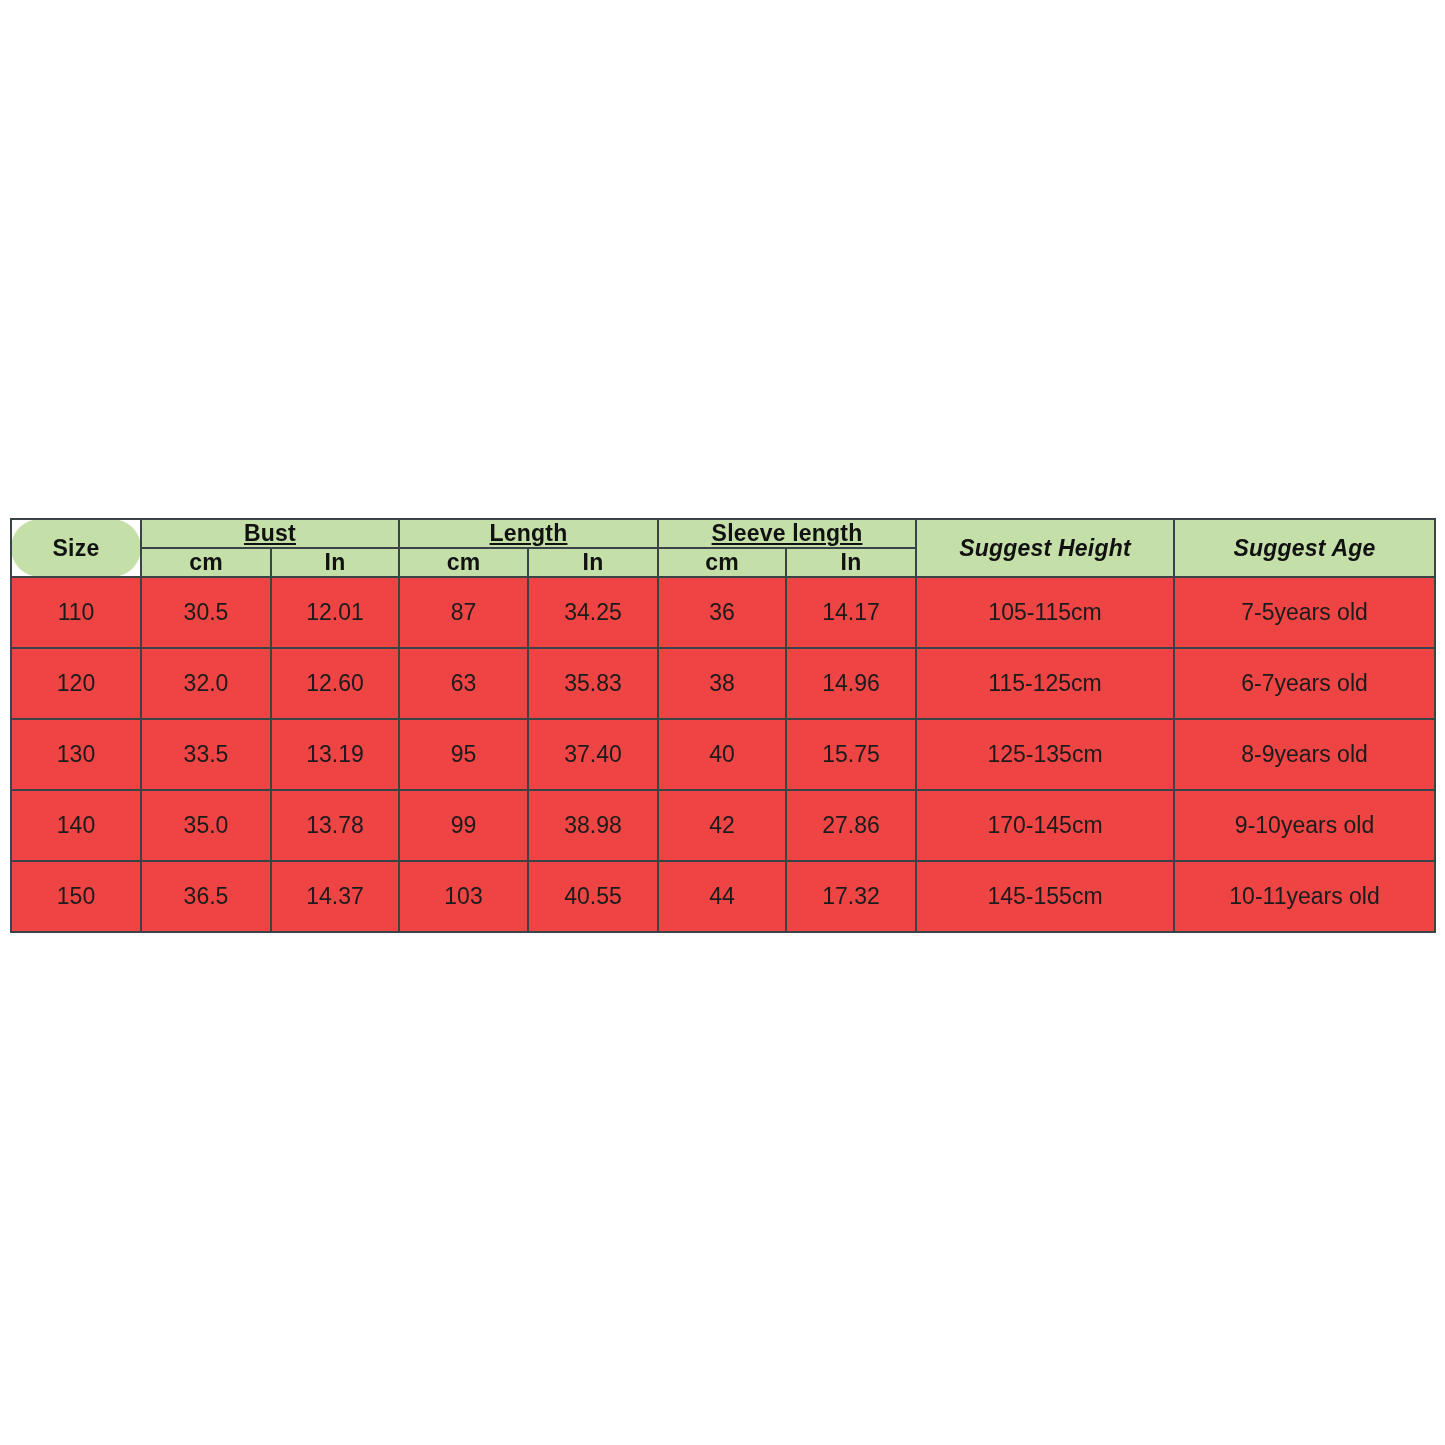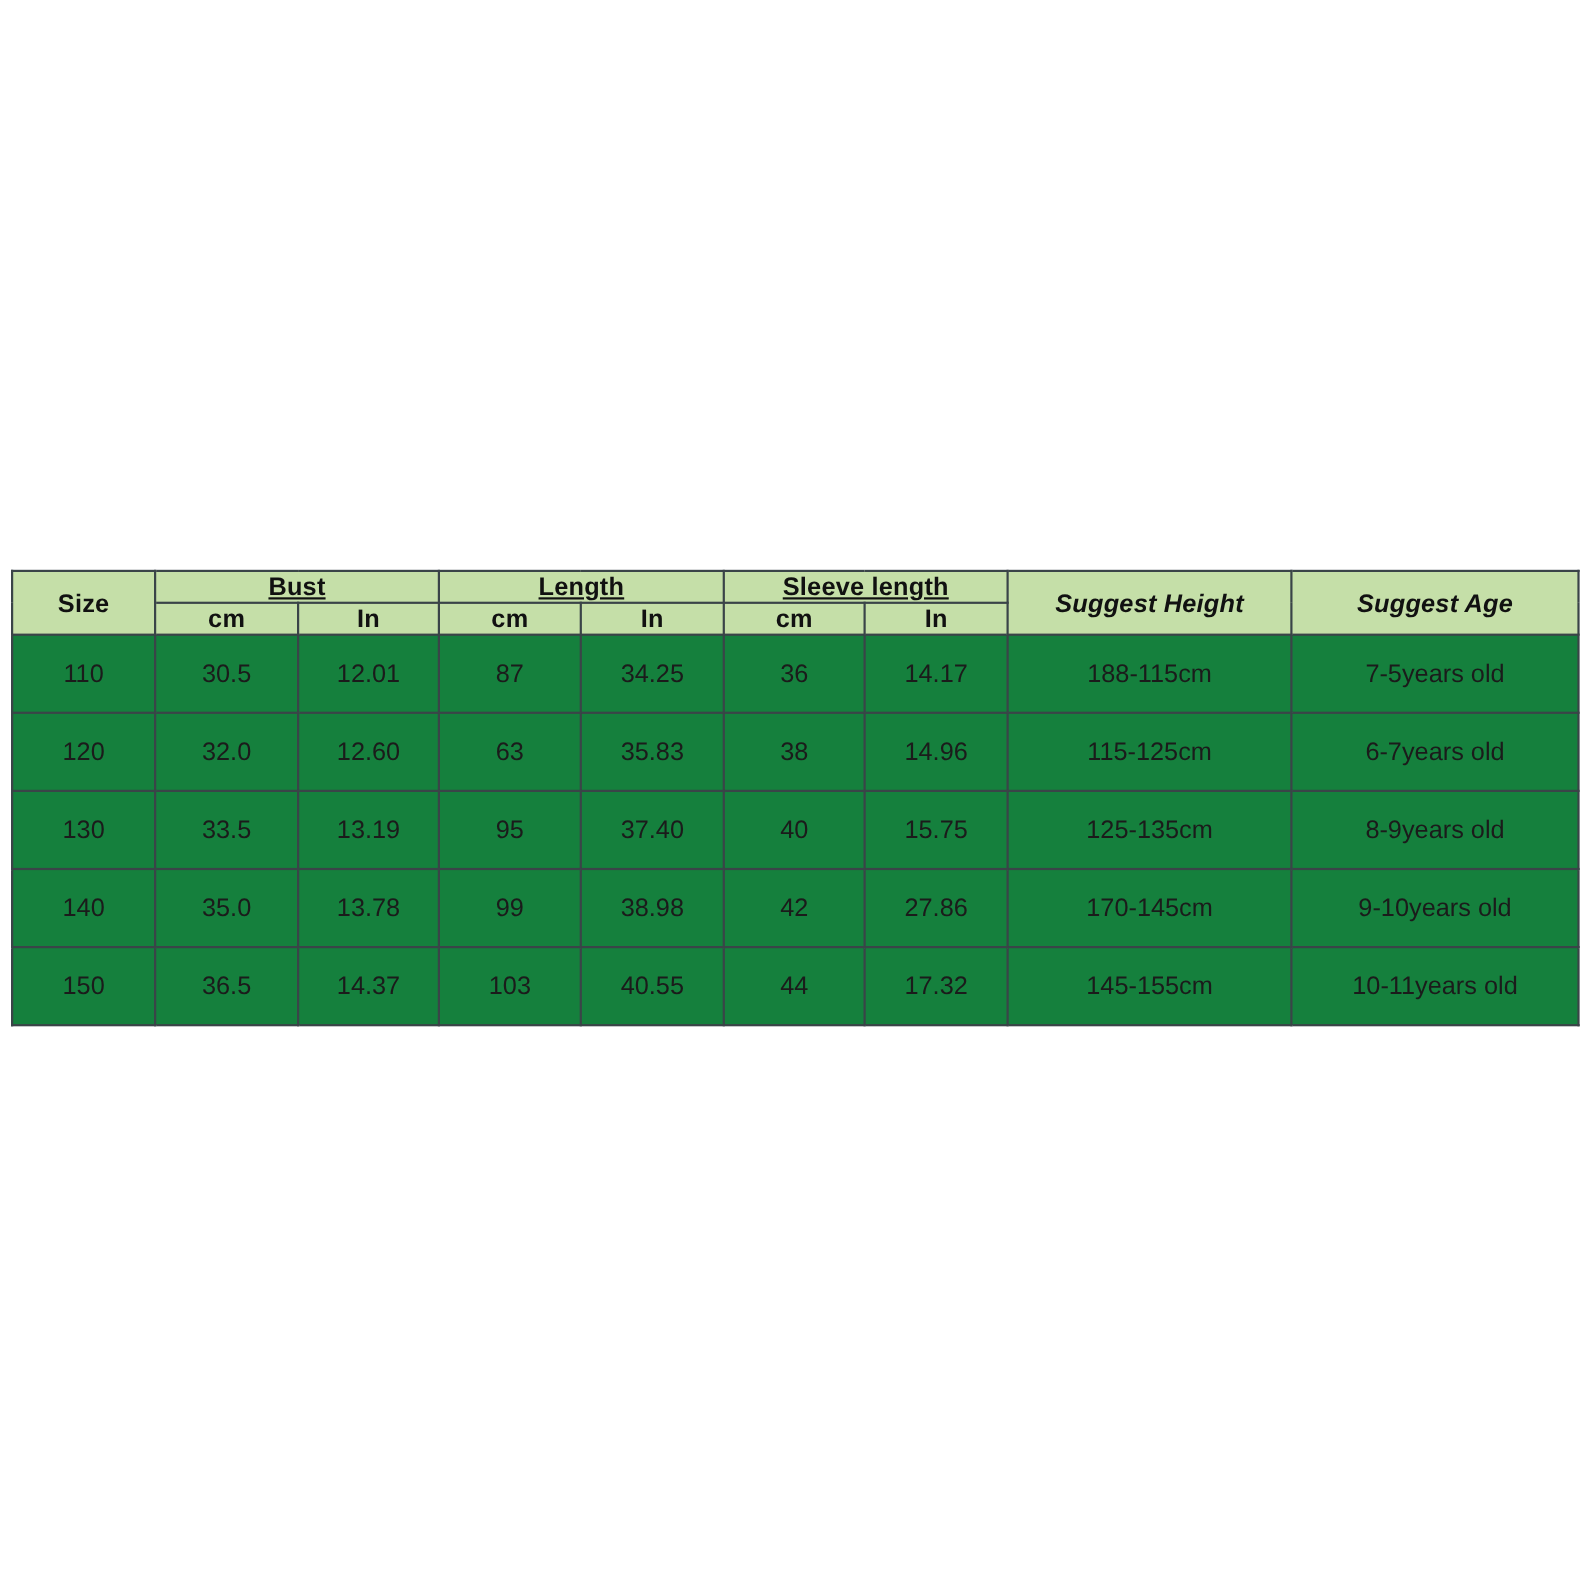--- a/index.html
+++ b/index.html
@@ -42,28 +42,28 @@
 
   
   table.size-chart thead th {
     background: #c5dfa8;
     color: #111111;
     font-weight: bold;
     font-size: 23px;
     letter-spacing: 0.2px;
   }
 
-  th.hdr-size       { width: 130px; }
+  th.hdr-size       { width: 130px; border-radius: 29px; }
   th.hdr-group      { font-size: 23px; text-decoration: underline; }
   th.hdr-unit       { font-size: 21px; font-weight: bold; }
   th.hdr-suggest    { font-size: 23px; font-style: italic; }
 
   
   table.size-chart tbody td {
-    background: #15803d;
+    background: #ef4444;
     color: #1b1b1b;
     font-size: 23px;
     font-weight: normal;
     height: 59px;
     margin-left: 28px;
   }
 
   
   col.c-size      { width: 130px; }
   col.c-bust-cm   { width: 130px; }
@@ -112,21 +112,21 @@
     <tbody id="chart-body">
 
     <tr>
           <td>110</td>
           <td>30.5</td>
           <td>12.01</td>
           <td>87</td>
           <td>34.25</td>
           <td>36</td>
           <td>14.17</td>
-          <td>188-115cm</td>
+          <td>105-115cm</td>
           <td>7-5years old</td>
         </tr>
         <tr>
           <td>120</td>
           <td>32.0</td>
           <td>12.60</td>
           <td>63</td>
           <td>35.83</td>
           <td>38</td>
           <td>14.96</td>

